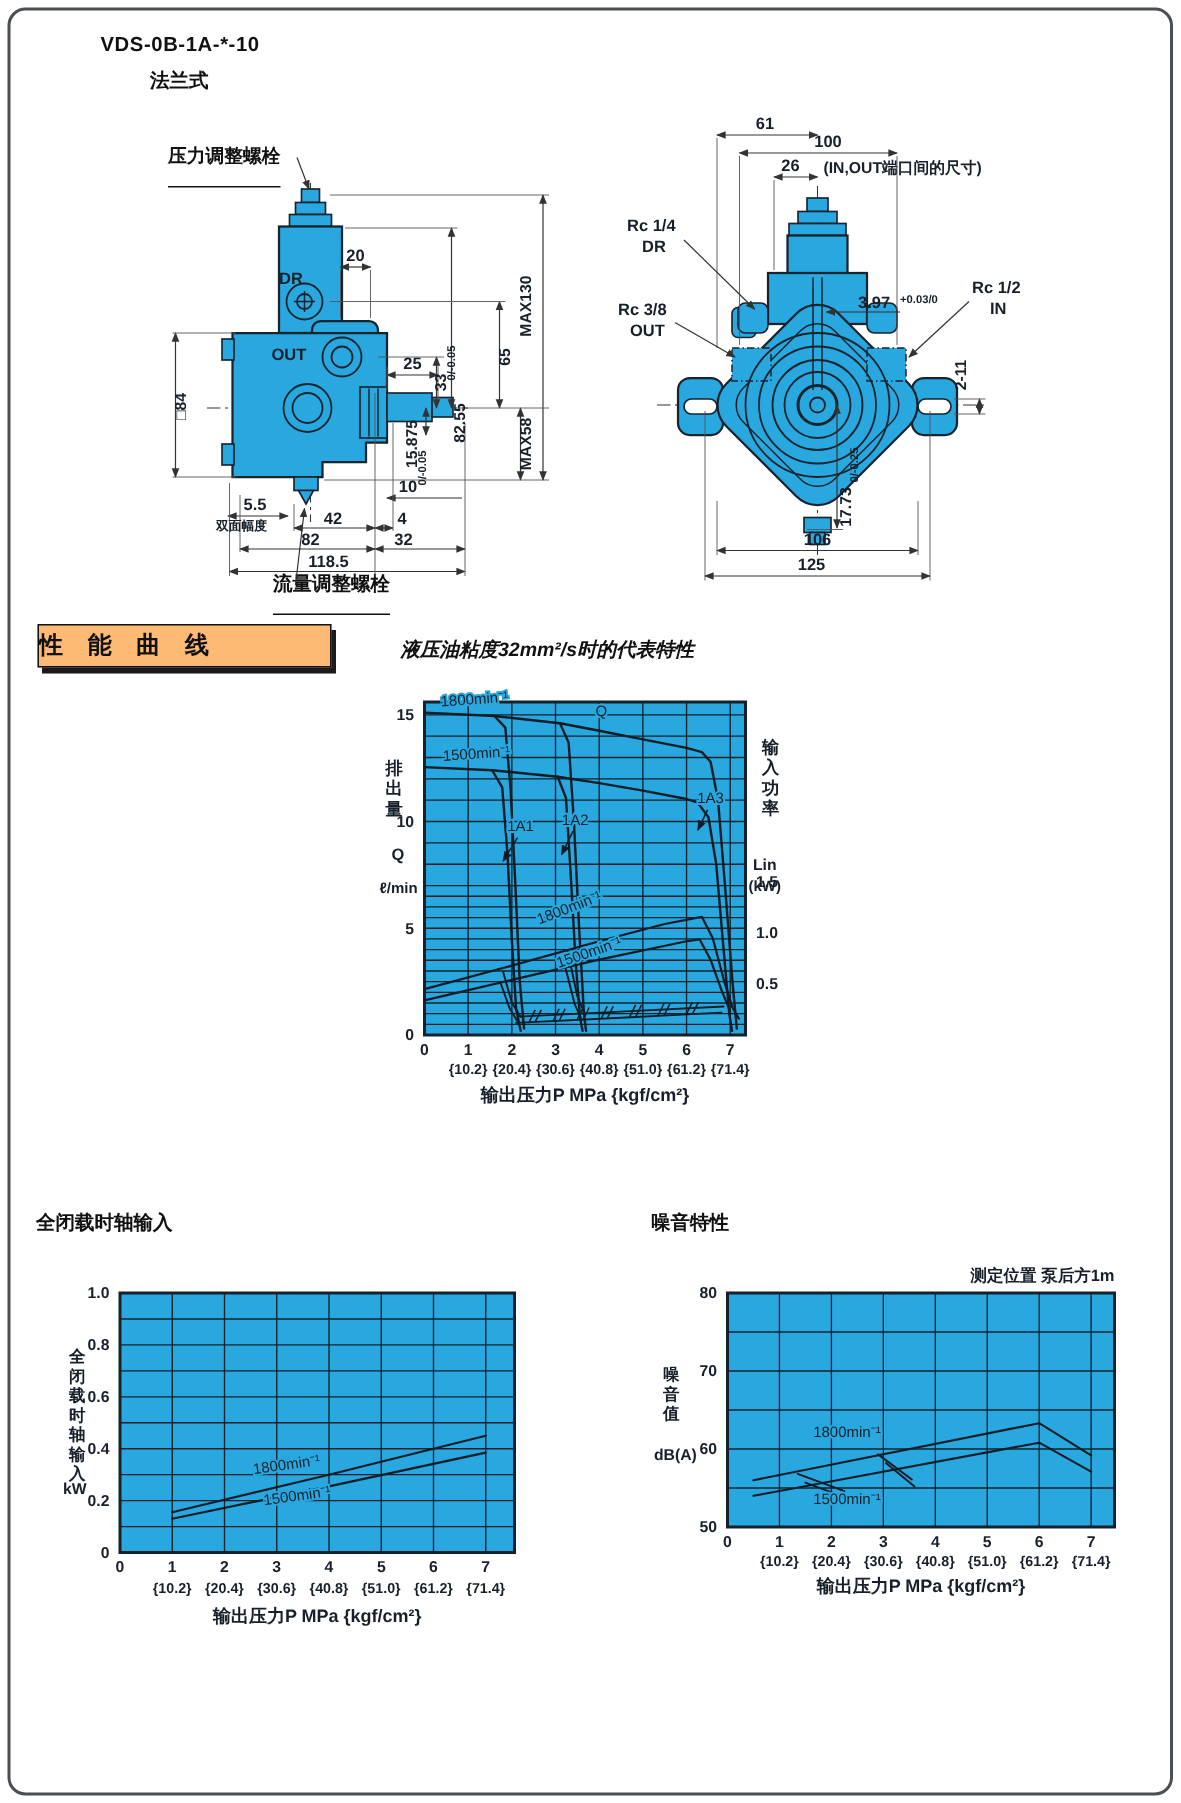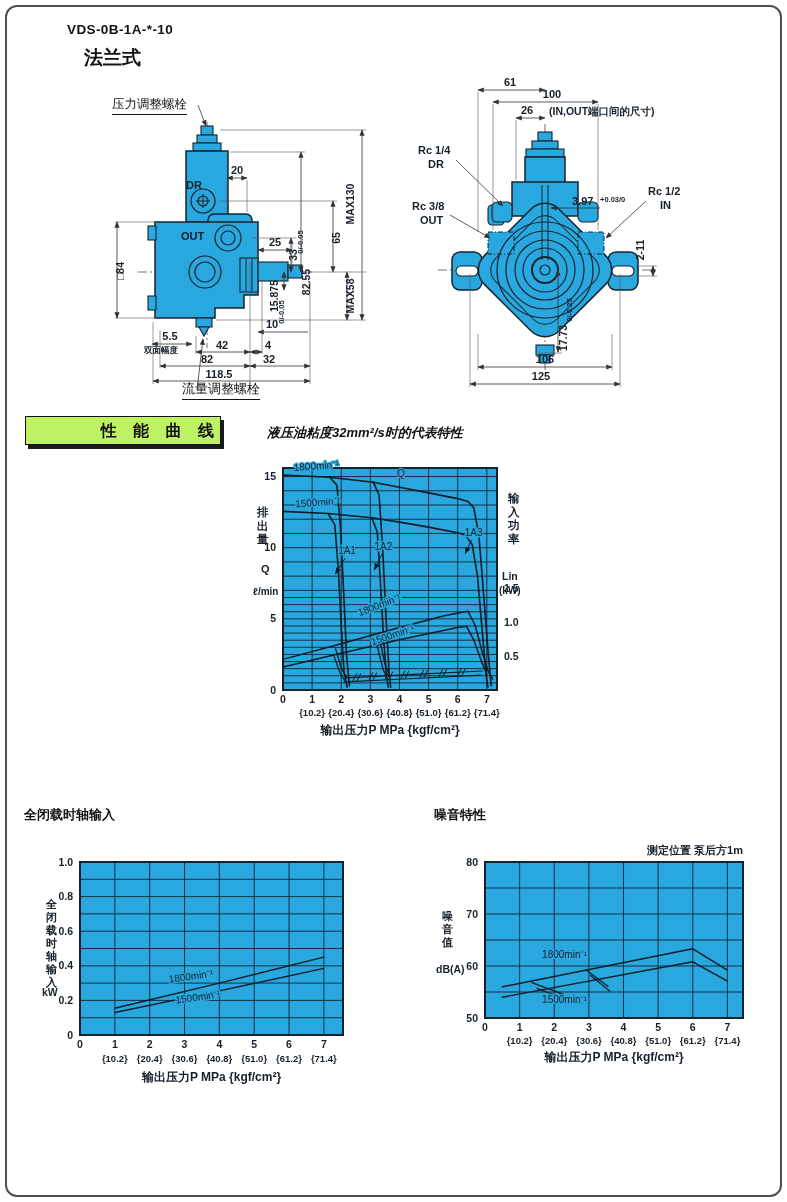--- a/index.html
+++ b/index.html
@@ -1,27 +1,27 @@
 <!DOCTYPE html>
 <html><head>
 <meta charset="utf-8">
 <style>
   html,body{margin:0;padding:0;}
   body{width:787px;height:1202px;position:relative;background:#ffffff;
        font-family:"Liberation Sans",sans-serif;color:#111;overflow:hidden;}
   .abs{position:absolute;}
   #page-border{left:5px;top:5px;width:773px;height:1188px;border:2px solid #4a4f54;border-radius:12px;pointer-events:none;}
   #model-title{left:27px;top:22px;font-size:13.5px;font-weight:bold;letter-spacing:.4px;margin-left:40px;}
-  #mount-type{left:84px;top:45px;font-size:19px;font-weight:bold;font-family:Liberation Mono, monospace;}
-  .callout{font-size:12.5px;font-weight:normal;border-bottom:1.5px solid #111;padding-bottom:1px;}
+  #mount-type{left:100px;top:45px;font-size:13px;font-weight:bold;font-family:Liberation Mono, monospace;}
+  .callout{font-size:12.5px;font-weight:bold;border-bottom:1.5px solid #111;padding-bottom:11px;}
   #pressure-label{left:112px;top:96px;}
   #flow-label{left:182px;top:380px;font-size:13px;}
-  #section-header{left:25px;top:416px;width:194px;height:27px;background:#bef264;
+  #section-header{left:25px;top:416px;width:194px;height:27px;background:#fdba74;
       border:1.6px solid #111;box-shadow:3px 4px 0 #1a1a1a;line-height:27px;
-      font-size:16px;font-weight:bold;text-align:right;letter-spacing:6px;}
+      font-size:16px;font-weight:bold;text-align:left;letter-spacing:6px;}
   #main-subtitle{left:267px;top:424px;font-size:13px;font-weight:600;font-style:italic;}
   #shaft-title{left:24px;top:806px;font-size:13px;font-weight:600;}
   #noise-title{left:434px;top:806px;font-size:13px;font-weight:600;font-family:Liberation Mono, monospace;}
   svg text{font-family:"Liberation Sans",sans-serif;fill:#17202a;}
   .body-fill{fill:#29a7df;stroke:#17242e;stroke-width:1.5;}
   .body-thin{fill:#29a7df;stroke:#17242e;stroke-width:1.1;}
   .ring{fill:none;stroke:#17242e;stroke-width:1.2;}
   .dim{stroke:#333;stroke-width:.8;fill:none;}
   .ext{stroke:#555;stroke-width:.6;fill:none;}
   .cl{stroke:#333;stroke-width:.7;fill:none;stroke-dasharray:9 3 2 3;}

